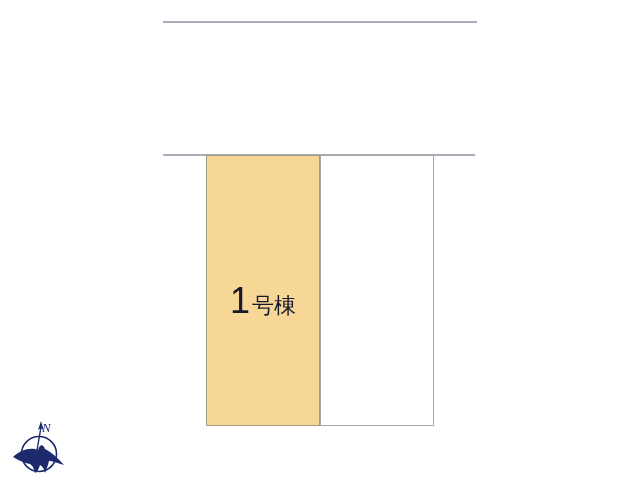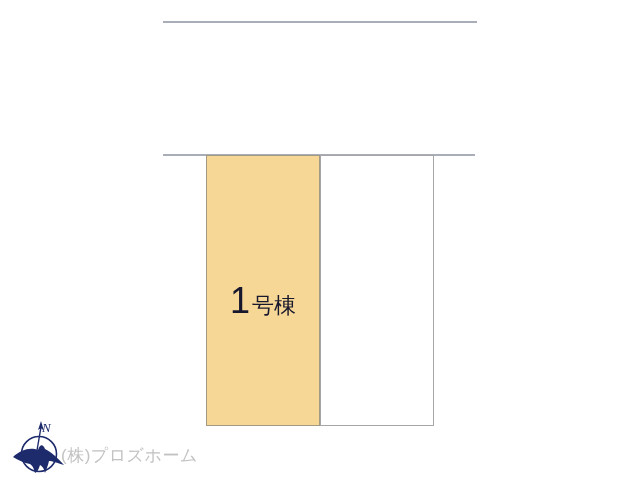--- a/index.html
+++ b/index.html
@@ -53,15 +53,14 @@
              C 29,26 32,26 34,31
              C 40,34 47,40 53,47
              C 46,45 41,43 38,43
              C 37,48 35,52 34,55
              C 33,50 31,48 29,47
              C 28,51 26,54 24,55
              C 23,50 21,47 19,46
              C 13,45 7,42 2,39 Z"></path>
   </svg>
 
-  <div class="watermark">(株)プロズホーム</div>
 
 </div>
 
 </body></html>

